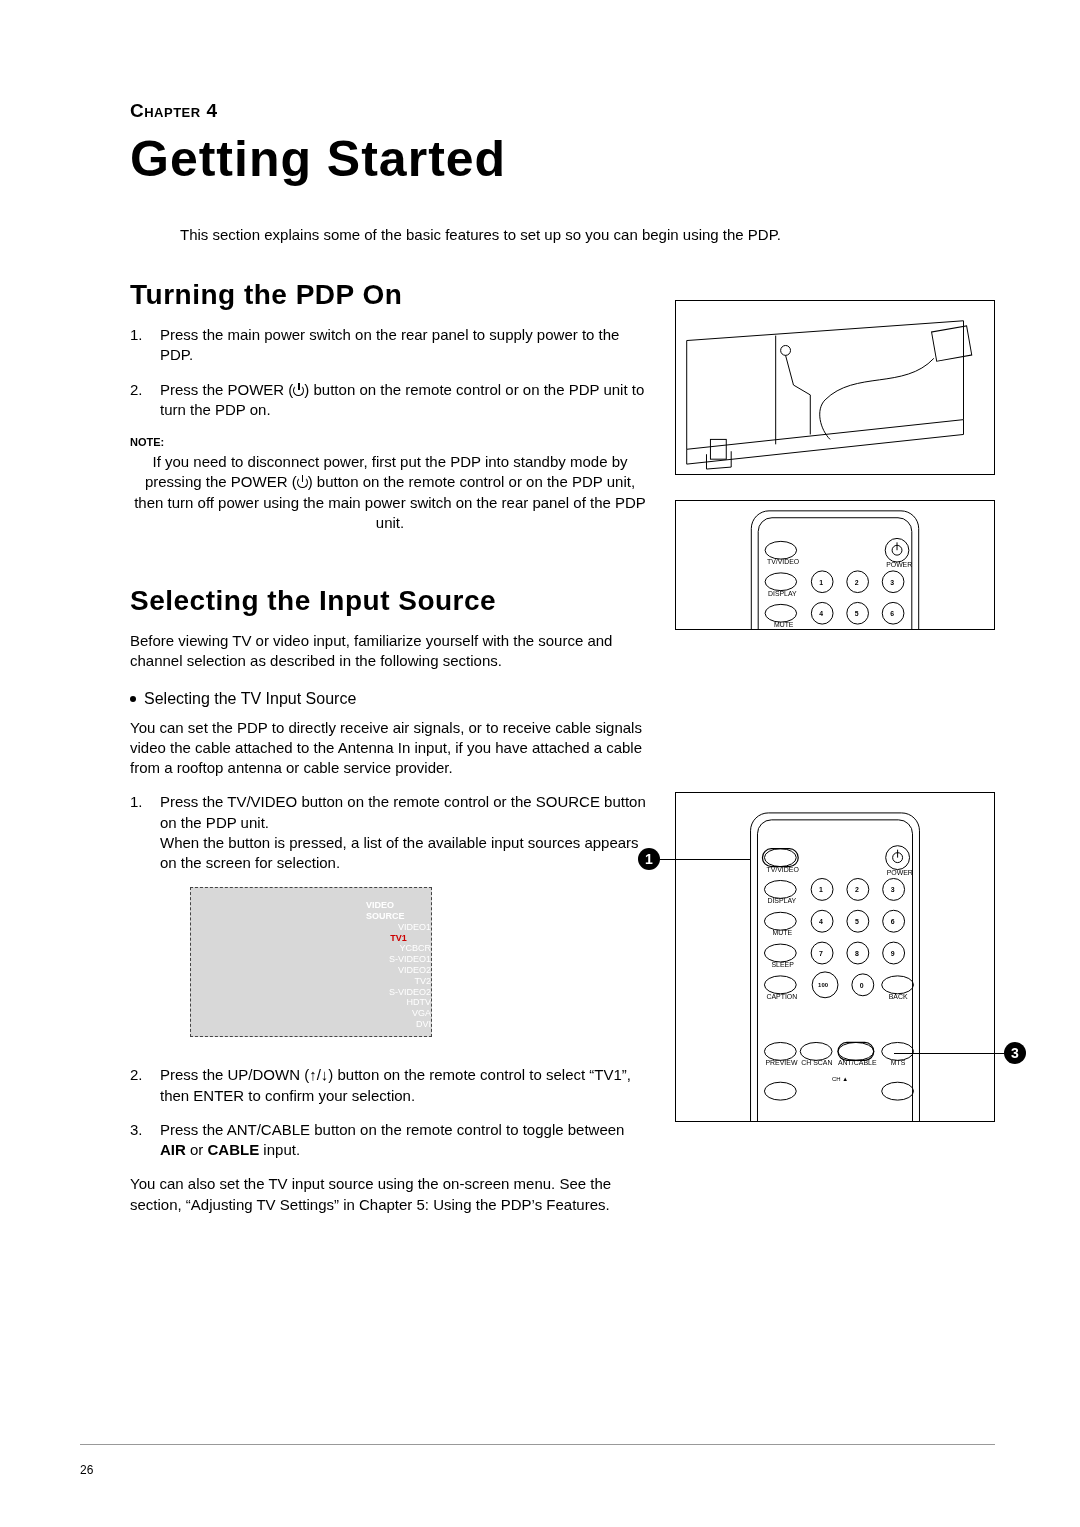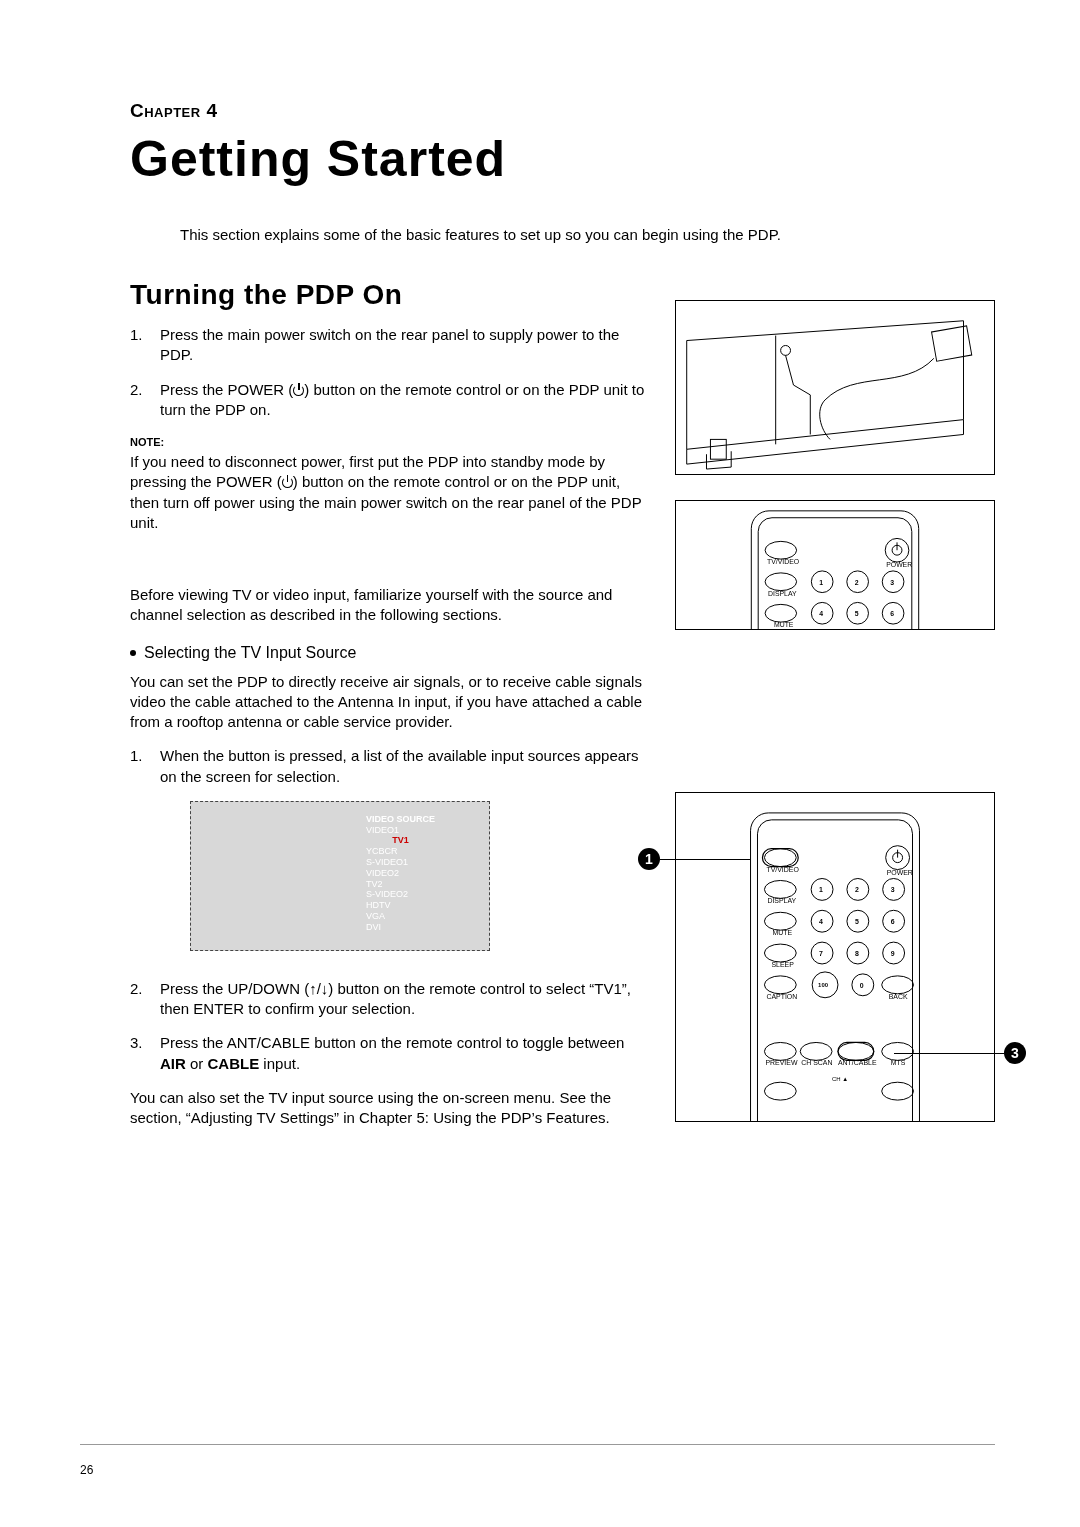--- a/index.html
+++ b/index.html
@@ -38,49 +38,49 @@
       letter-spacing: 0.5px;
       font-stretch: condensed;
     }
     .left-col { width: 520px; }
     .step-list { list-style: none; }
     .step { display: flex; font-size: 15px; margin-bottom: 14px; line-height: 1.35; }
     .step-num { width: 30px; flex-shrink: 0; }
     .step-body { flex: 1; }
     .step-body .indent { }
     .note-label { font-weight: bold; font-size: 11px; margin-top: 16px; margin-bottom: 4px; }
-    .note-body { font-size: 15px; line-height: 1.35; }
+    .note-body { font-size: 15px; line-height: 1.35; text-align: center; }
     .power-icon {
       display: inline-block; width: 11px; height: 11px;
       border: 1.3px solid #000; border-radius: 50%;
       position: relative; vertical-align: -1px;
       border-top-color: transparent;
     }
     .power-icon::after {
       content: ""; position: absolute; left: 4px; top: -3px;
       width: 1.3px; height: 7px; background: #000;
     }
     .sec2 { margin-top: 52px; }
     .para { font-size: 15px; line-height: 1.35; margin-bottom: 14px; }
     .sub-title { font-weight: normal; font-size: 16px; margin-top: 18px; margin-bottom: 10px; }
     .bullet { display: inline-block; width: 6px; height: 6px; background: #000; border-radius: 50%; vertical-align: 2px; margin-right: 8px; }
 
     .video-source-box {
       margin: 14px 0 28px 60px;
-      width: 300px; height: 150px;
+      width: 242px; height: 150px;
       border: 1px dashed #444;
       background: #d8d8d8;
       position: relative;
     }
     .vs-list {
       position: absolute; top: 12px; left: 175px;
       font-size: 9px; font-weight: bold; color: #fff; line-height: 1.2;
     }
     .vs-list .hdr { color: #fff; }
-    .vs-list .item { color: #fff; font-weight: normal; }
+    .vs-list .item { color: #fff; font-weight: normal; text-align: right; }
     .vs-list .sel { color: #c00; font-weight: bold; text-align: center; }
 
     .right-fig {
       position: absolute;
       border: 1px solid #000;
       background: #fff;
     }
     .fig1 { top: 300px; right: 85px; width: 320px; height: 175px; }
     .fig2 { top: 500px; right: 85px; width: 320px; height: 130px; }
     .fig3 { top: 792px; right: 85px; width: 320px; height: 330px; }
@@ -128,27 +128,29 @@
         <span>Press the POWER (</span><span class="power-icon"></span><span>) button on the remote control or on the PDP unit to turn the PDP on.</span>
       </div>
     </div>
   </div>
   <div class="note-label">NOTE:</div>
   <div class="note-body">
     <span>If you need to disconnect power, first put the PDP into standby mode by pressing the POWER (</span><span class="power-icon"></span><span>) button on the remote control or on the PDP unit, then turn off power using the main power switch on the rear panel of the PDP unit.</span>
   </div>
 
   <div class="sec2">
+    <div class="section-title">Selecting the Input Source</div>
     <div class="para">Before viewing TV or video input, familiarize yourself with the source and channel selection as described in the following sections.</div>
     <div class="sub-title"><span class="bullet"></span><span>Selecting the TV Input Source</span></div>
     <div class="para">You can set the PDP to directly receive air signals, or to receive cable signals video the cable attached to the Antenna In input, if you have attached a cable from a rooftop antenna or cable service provider.</div>
 
     <div class="step">
       <div class="step-num">1.</div>
       <div class="step-body">
+        <span>Press the TV/VIDEO button on the remote control or the SOURCE button on the PDP unit.</span>
         <div class="indent">When the button is pressed, a list of the available input sources appears on the screen for selection.</div>
       </div>
     </div>
 
     <div class="video-source-box">
       <div class="vs-list">
         <div class="hdr">VIDEO SOURCE</div>
         <div class="item">VIDEO1</div>
         <div class="sel">TV1</div>
         <div class="item">YCBCR</div>

